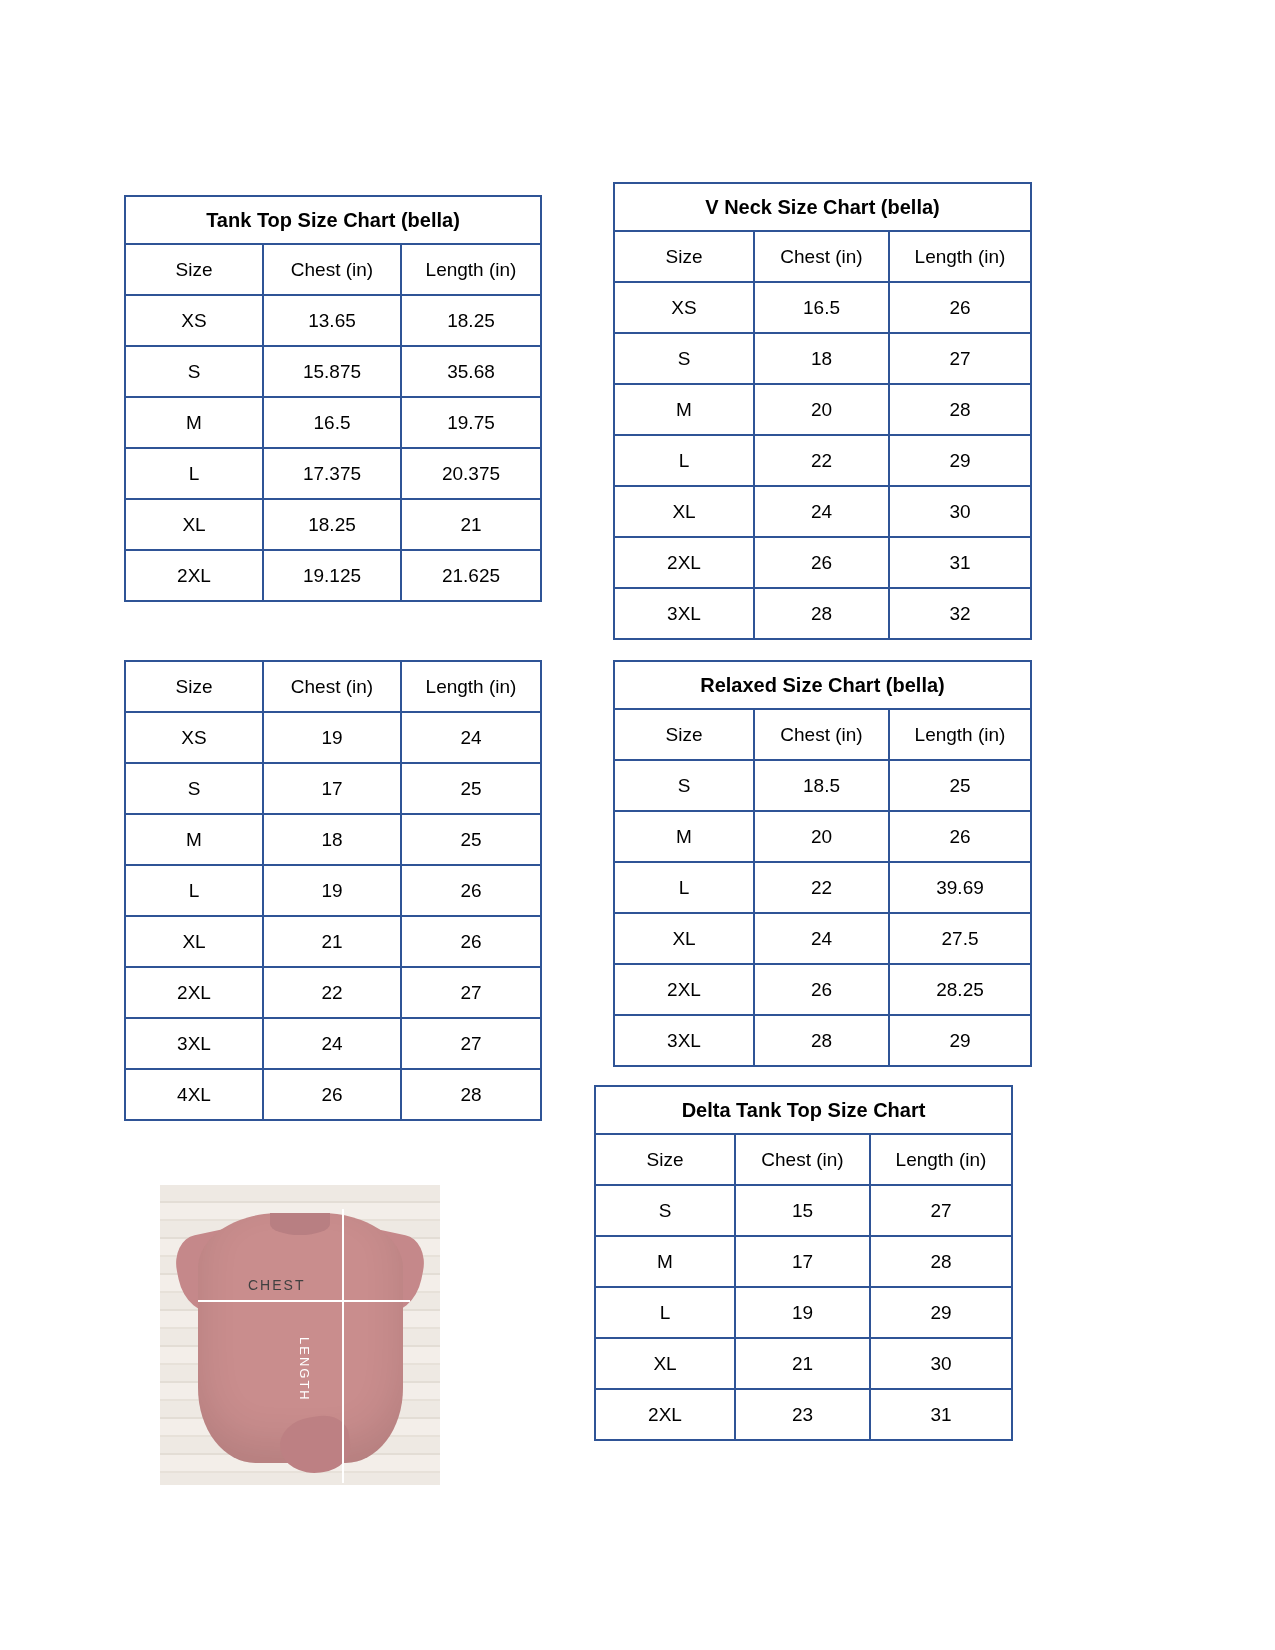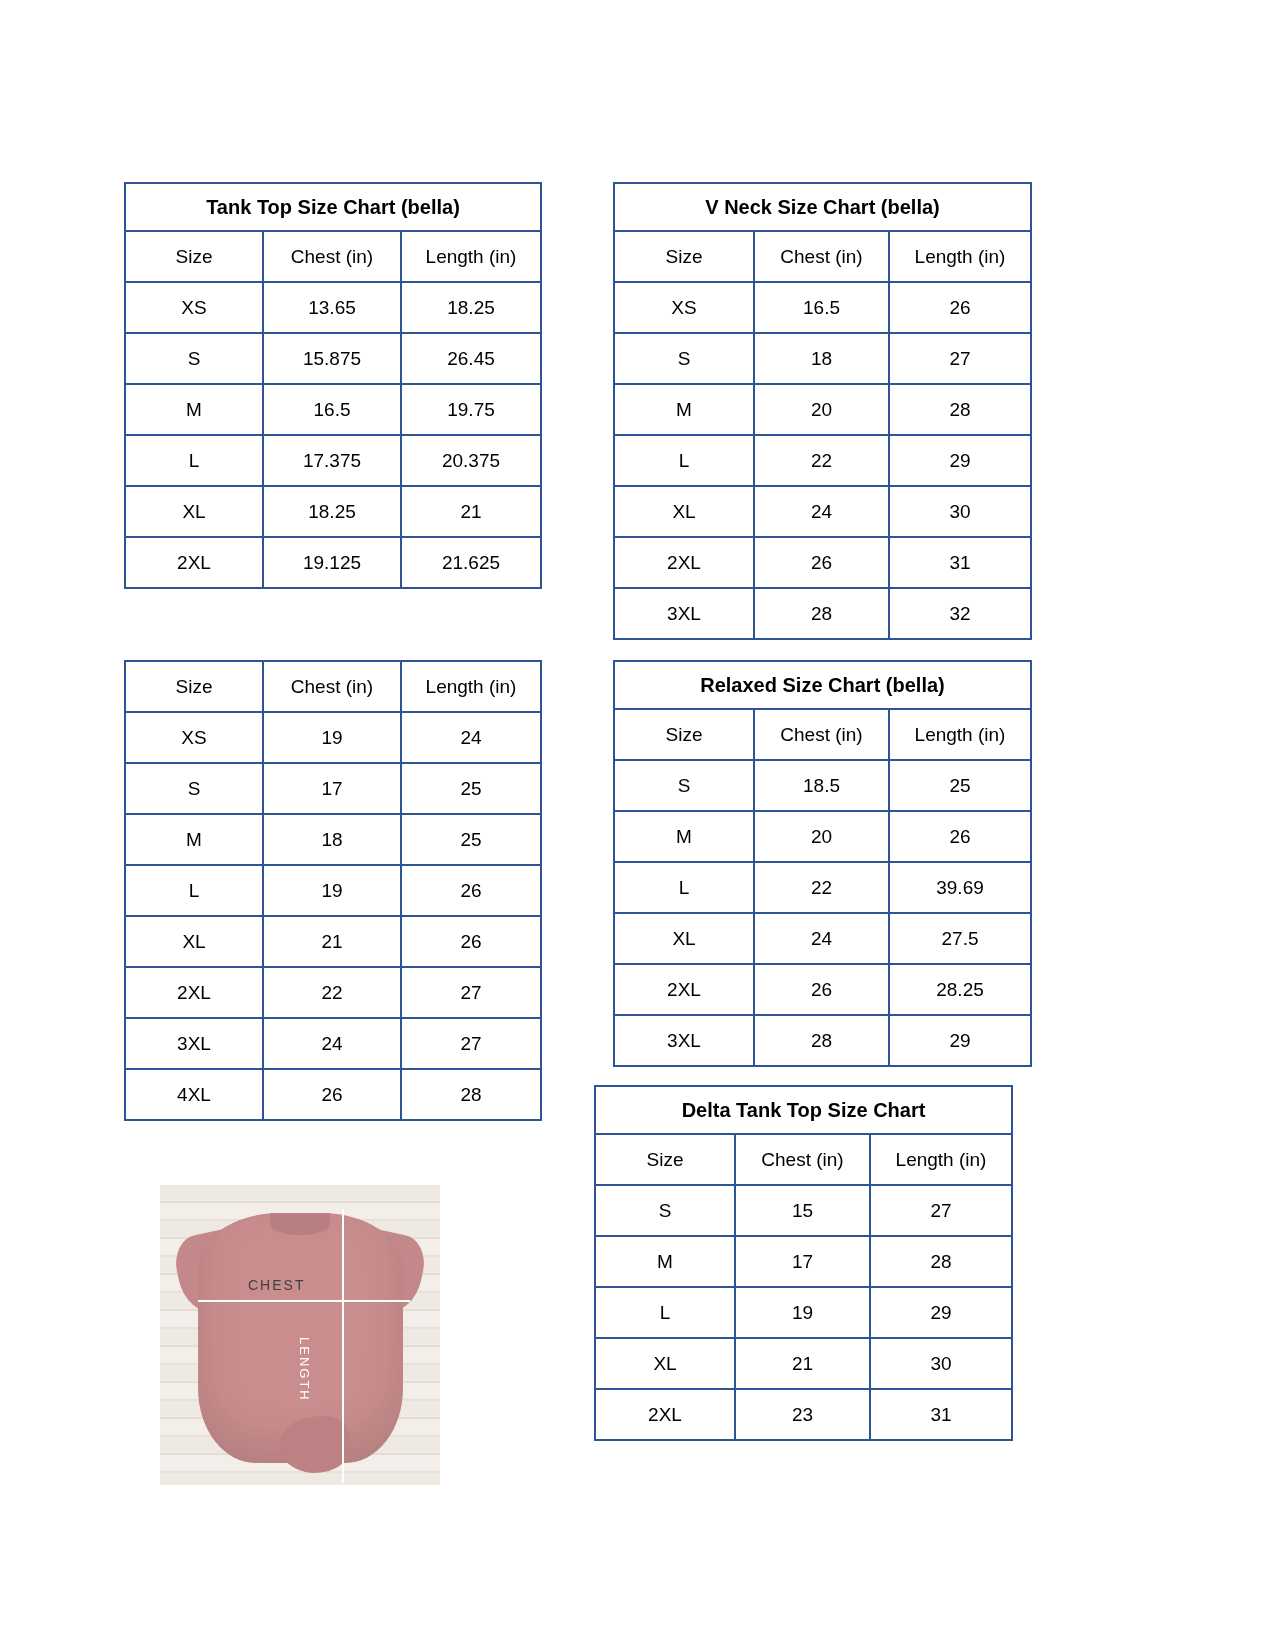--- a/index.html
+++ b/index.html
@@ -50,21 +50,21 @@
   
   .tbl-left col.c1 { width: 138px; }
   .tbl-left col.c2 { width: 138px; }
   .tbl-left col.c3 { width: 140px; }
 
   .tbl-right col.c1 { width: 140px; }
   .tbl-right col.c2 { width: 135px; }
   .tbl-right col.c3 { width: 142px; }
 
   
-  #tbl-tank     { left: 124px; top: 182px; }
+  #tbl-tank     { left: 124px; top: 195px; }
   #tbl-rocker   { left: 124px; top: 660px; }
   #tbl-vneck    { left: 613px; top: 182px; }
   #tbl-relaxed  { left: 613px; top: 660px; }
   #tbl-delta    { left: 594px; top: 1085px; }
 
   
   .shirt-figure {
     position: absolute;
     left: 160px;
     top: 1185px;
@@ -193,21 +193,21 @@
             <td class="head-cell">Length (in)</td>
           </tr>
           <tr>
             <td>XS</td>
             <td>13.65</td>
             <td>18.25</td>
           </tr>
           <tr>
             <td>S</td>
             <td>15.875</td>
-            <td>26.45</td>
+            <td>35.68</td>
           </tr>
           <tr>
             <td>M</td>
             <td>16.5</td>
             <td>19.75</td>
           </tr>
           <tr>
             <td>L</td>
             <td>17.375</td>
             <td>20.375</td>

